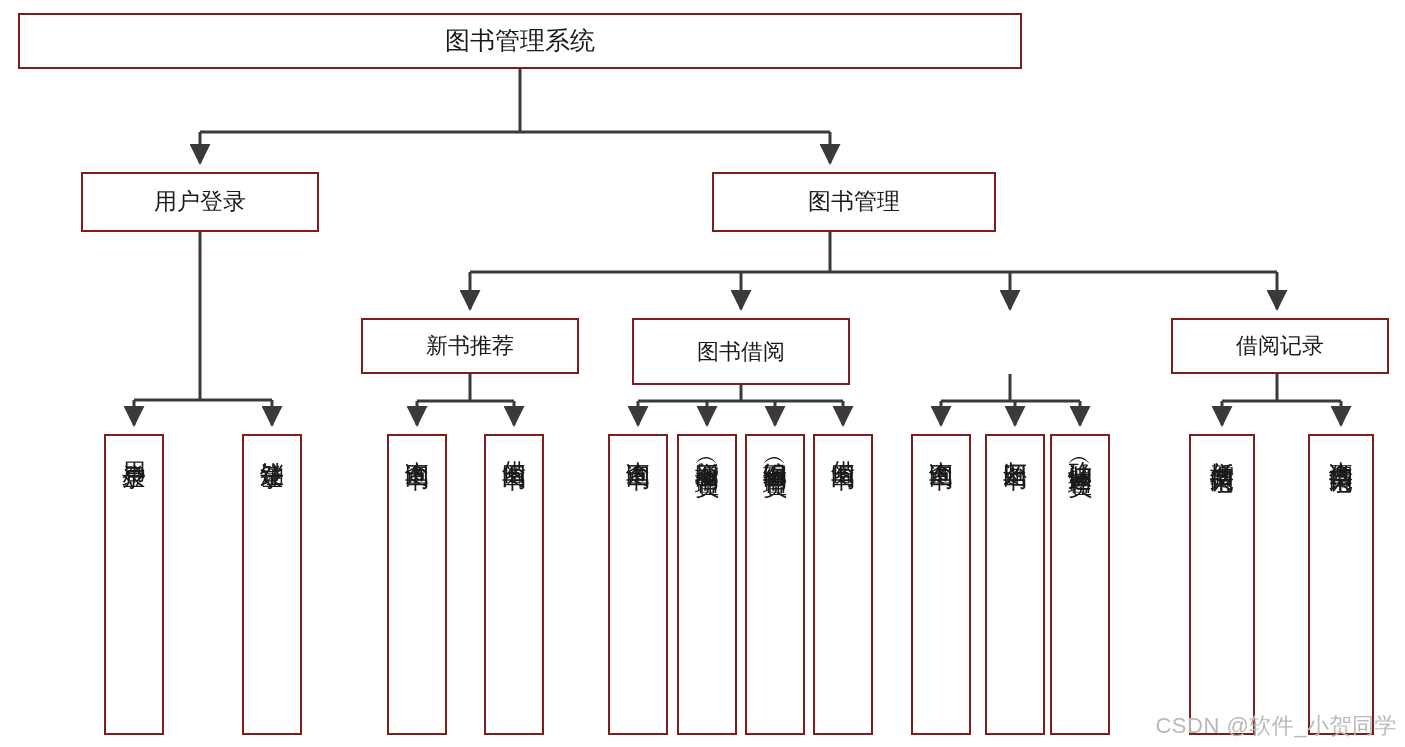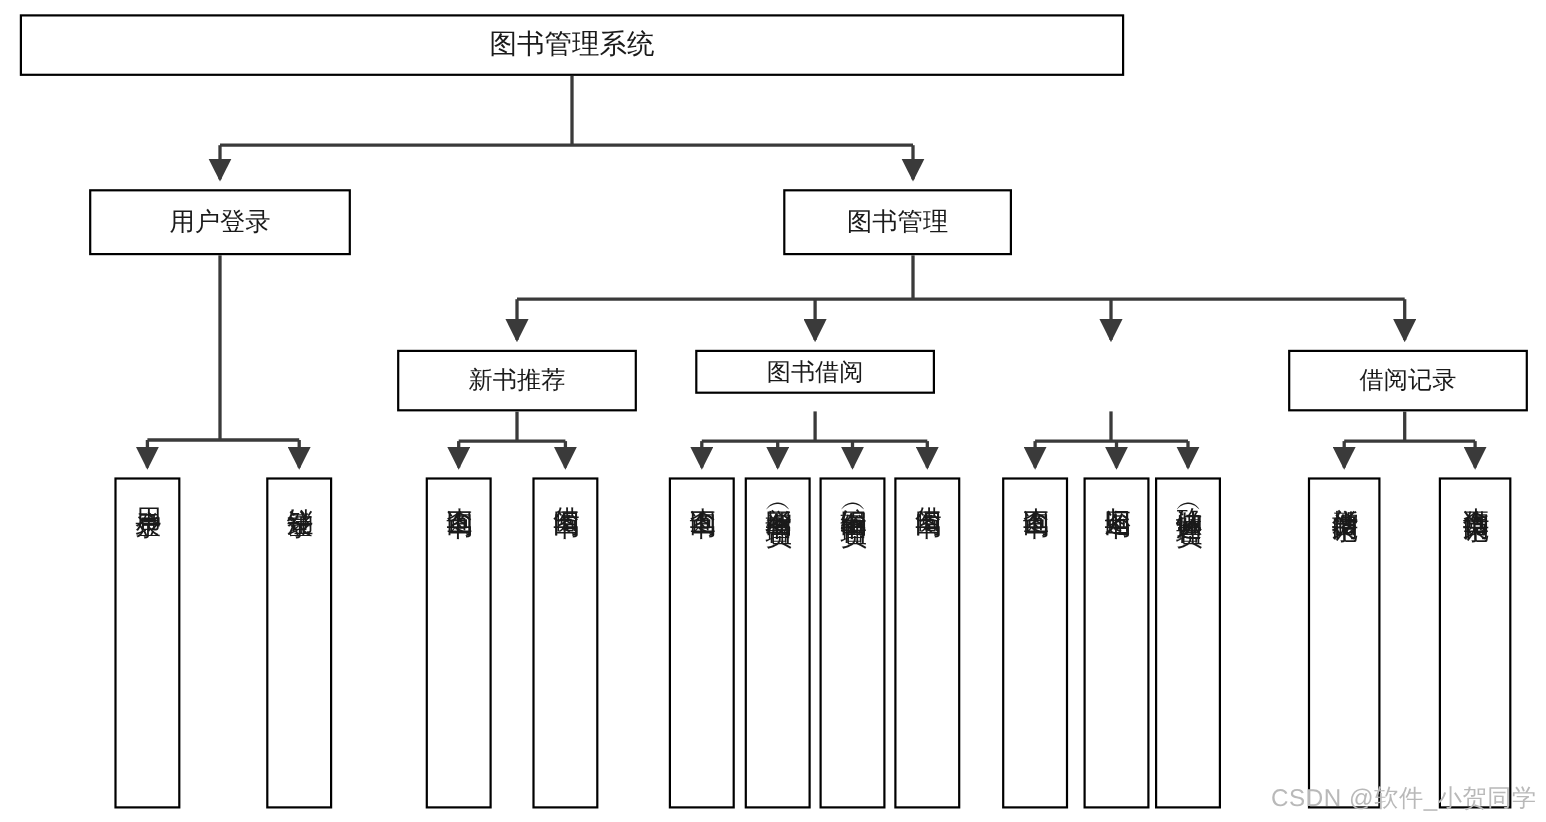--- a/index.html
+++ b/index.html
@@ -20,21 +20,21 @@
   #edges {
     position: absolute;
     left: 0;
     top: 0;
     width: 1405px;
     height: 747px;
   }
   .node {
     position: absolute;
     box-sizing: border-box;
-    border: 2px solid #000000;
+    border: 2px solid #7f1d1d;
     background: #ffffff;
     display: flex;
     align-items: center;
     justify-content: center;
     color: #1a1a1a;
   }
   .node .label {
     display: block;
     text-align: center;
     line-height: 1.18;
@@ -128,28 +128,28 @@
     </g>
   </svg>
 
   <div class="node node-root" style="left:18px; top:13px; width:1004px; height:56px;">
     <span class="label">图书管理系统</span>
   </div>
 
   <div class="node node-l1" style="left:81px; top:172px; width:238px; height:60px;">
     <span class="label">用户登录</span>
   </div>
-  <div class="node node-l1" style="left:712px; top:172px; width:208px; height:60px;">
+  <div class="node node-l1" style="left:712px; top:172px; width:284px; height:60px;">
     <span class="label">图书管理</span>
   </div>
 
   <div class="node node-l2" style="left:361px; top:318px; width:218px; height:56px;justify-content:center;">
     <span class="label">新书推荐</span>
   </div>
-  <div class="node node-l2" style="left:632px; top:318px; width:218px; height:40px;">
+  <div class="node node-l2" style="left:632px; top:318px; width:218px; height:67px;">
     <span class="label">图书借阅</span>
   </div>
   <div class="node node-l2" style="left:1171px; top:318px; width:218px; height:56px;">
     <span class="label">借阅记录</span>
   </div>
 
   <div class="node node-leaf" style="left:104px; top:434px; width:60px; height:301px;">
     <span class="label">用户登录</span>
   </div>
   <div class="node node-leaf" style="left:242px; top:434px; width:60px; height:301px;">

